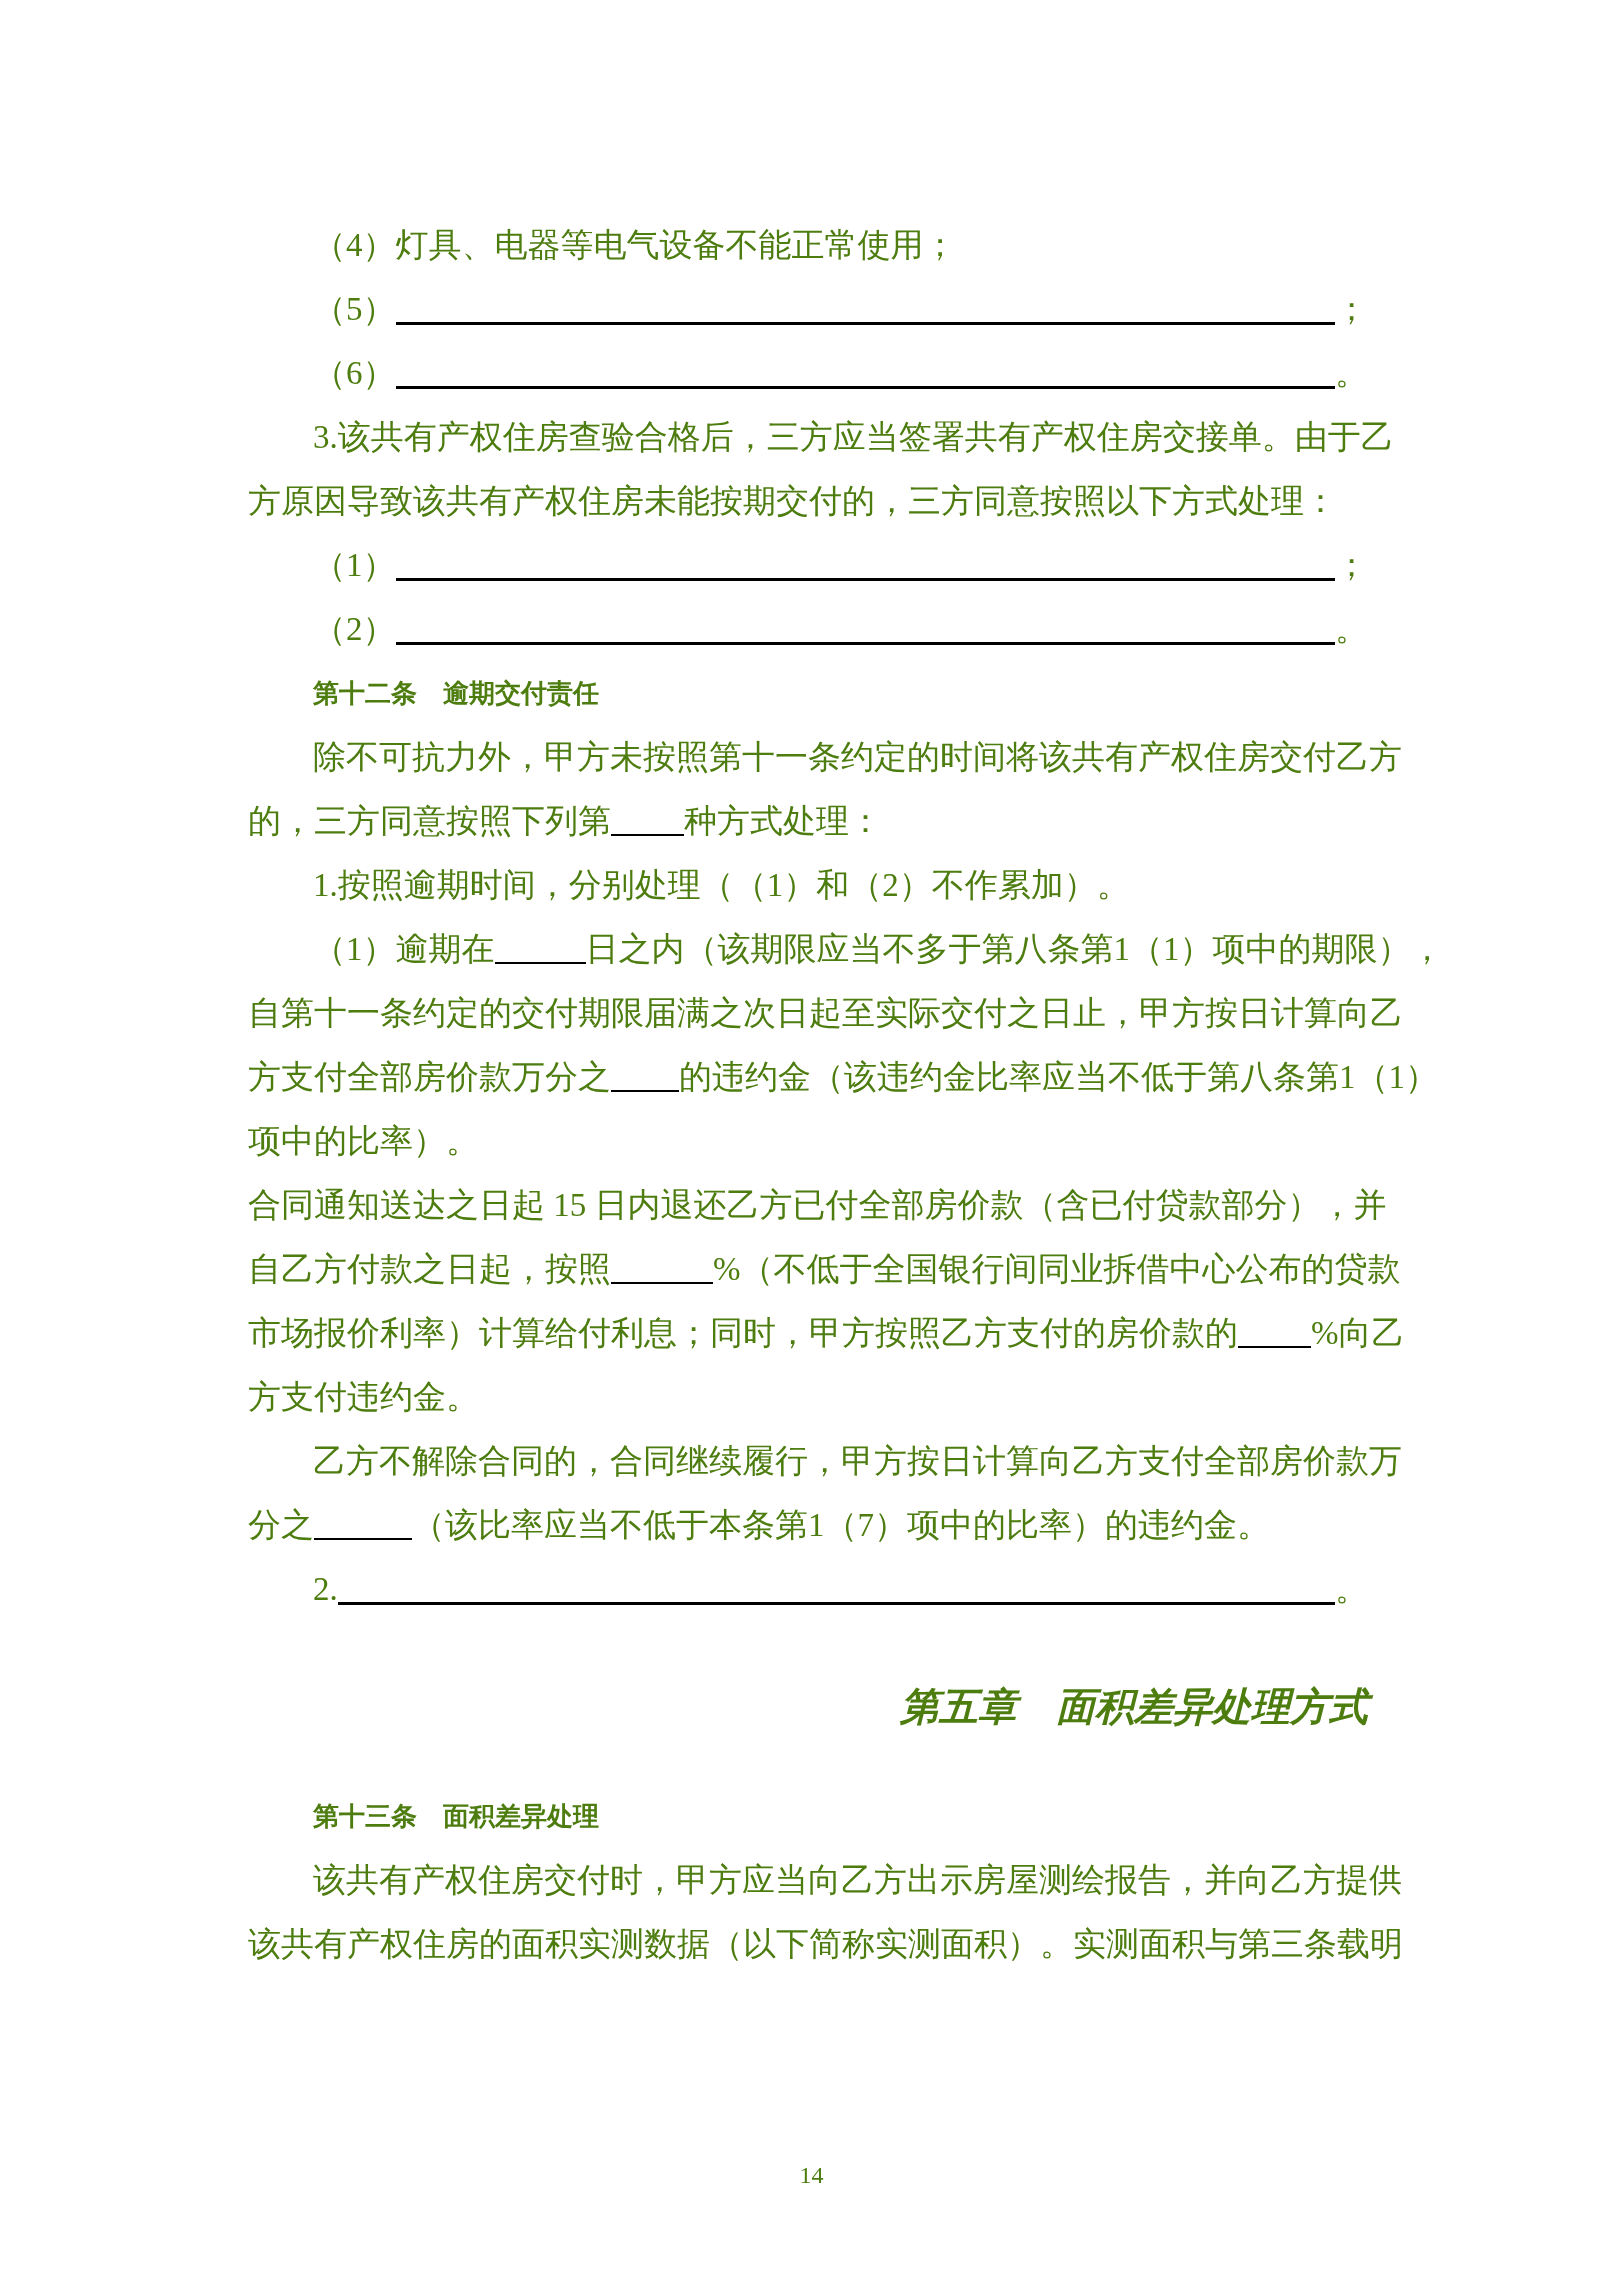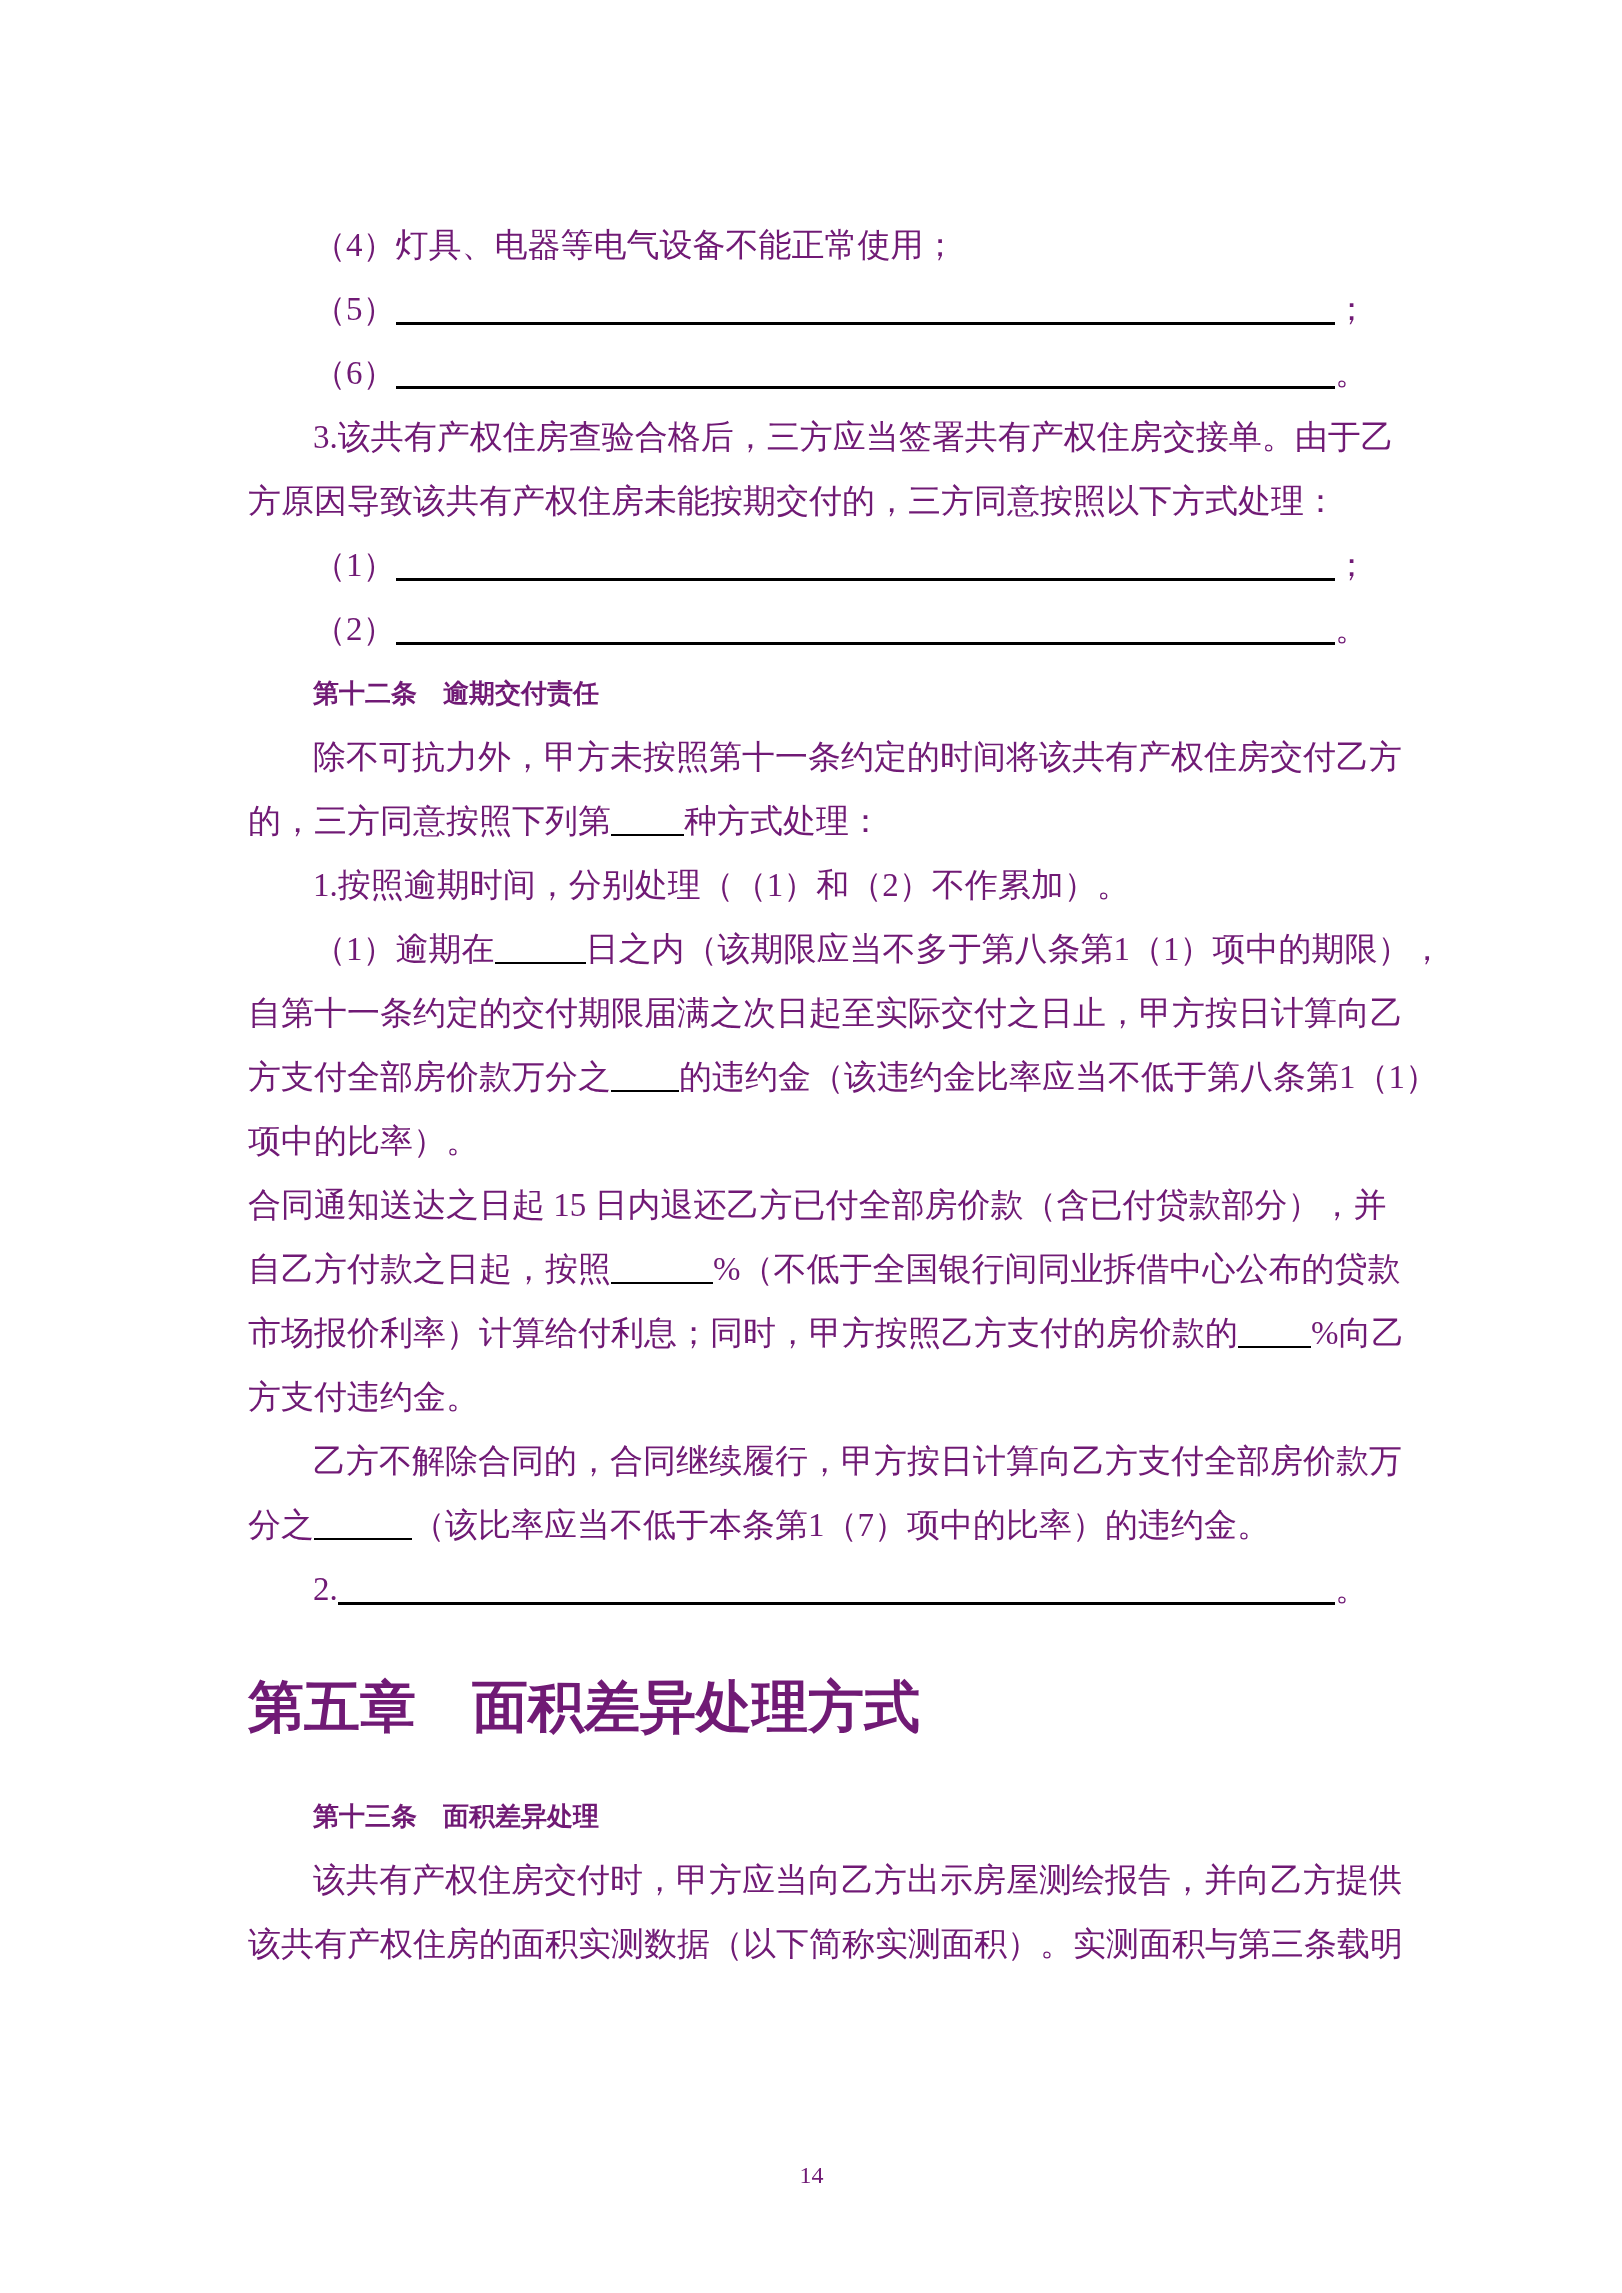--- a/index.html
+++ b/index.html
@@ -1,21 +1,21 @@
 <!DOCTYPE html>
 <html style="font-size:14.5px"><head>
 <meta charset="utf-8">
 <style>
   html,body { margin:0; padding:0; background:#888; }
   .page {
     position:relative;
     width:1623px; height:2294px;
     margin:0 auto;
     background:#ffffff;
-    color:#701a75;
+    color:#4d7c0f;
     font-family:"Liberation Serif","DejaVu Serif",serif;
     overflow:hidden;
   }
   .content {
     position:absolute;
     left:248px; top:213px;
     width:1120px;
   }
   .line {
     font-size:33px;
@@ -40,27 +40,28 @@
     box-sizing:border-box;
   }
   .line.section {
     font-family:"Liberation Sans","DejaVu Sans",sans-serif;
     font-weight:bold;
     font-size:26px;
   }
   .line.chapter {
     font-family:"Liberation Sans","DejaVu Sans",sans-serif;
     font-weight:bold;
-    font-size:56px;
+    font-size:39px;
     height:118px;
     line-height:118px;
-    text-align:left;
+    text-align:right;
     margin-top:27px;
     margin-bottom:18px;
     padding-left:0 !important;
+    font-style:italic;
   }
   .pagenum {
     position:absolute;
     left:0; right:0;
     top:2157px;
     text-align:center;
     font-size:24px;
     line-height:36px;
   }
 </style>

